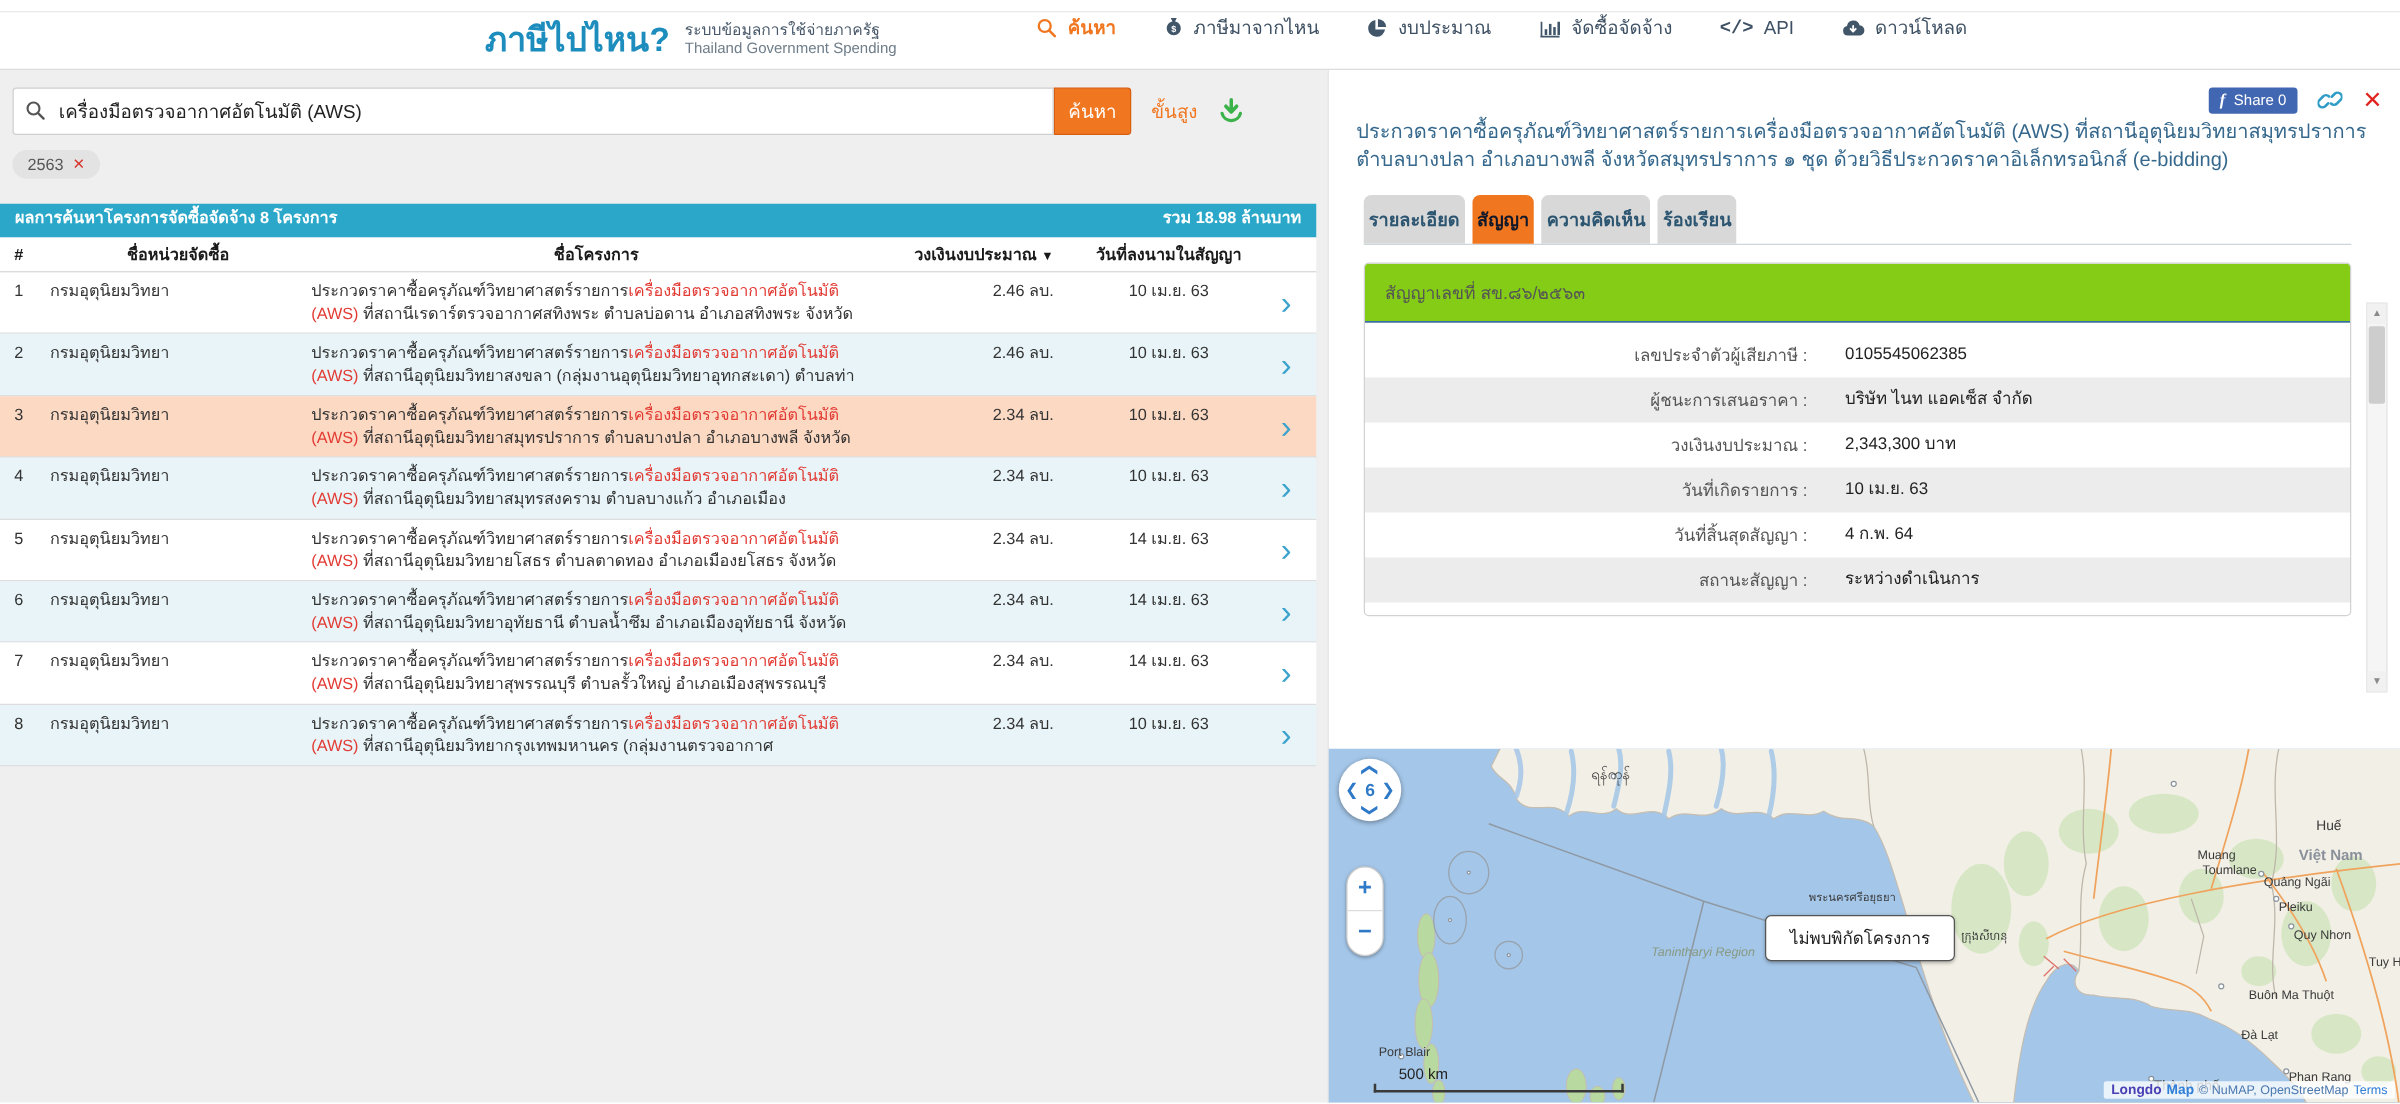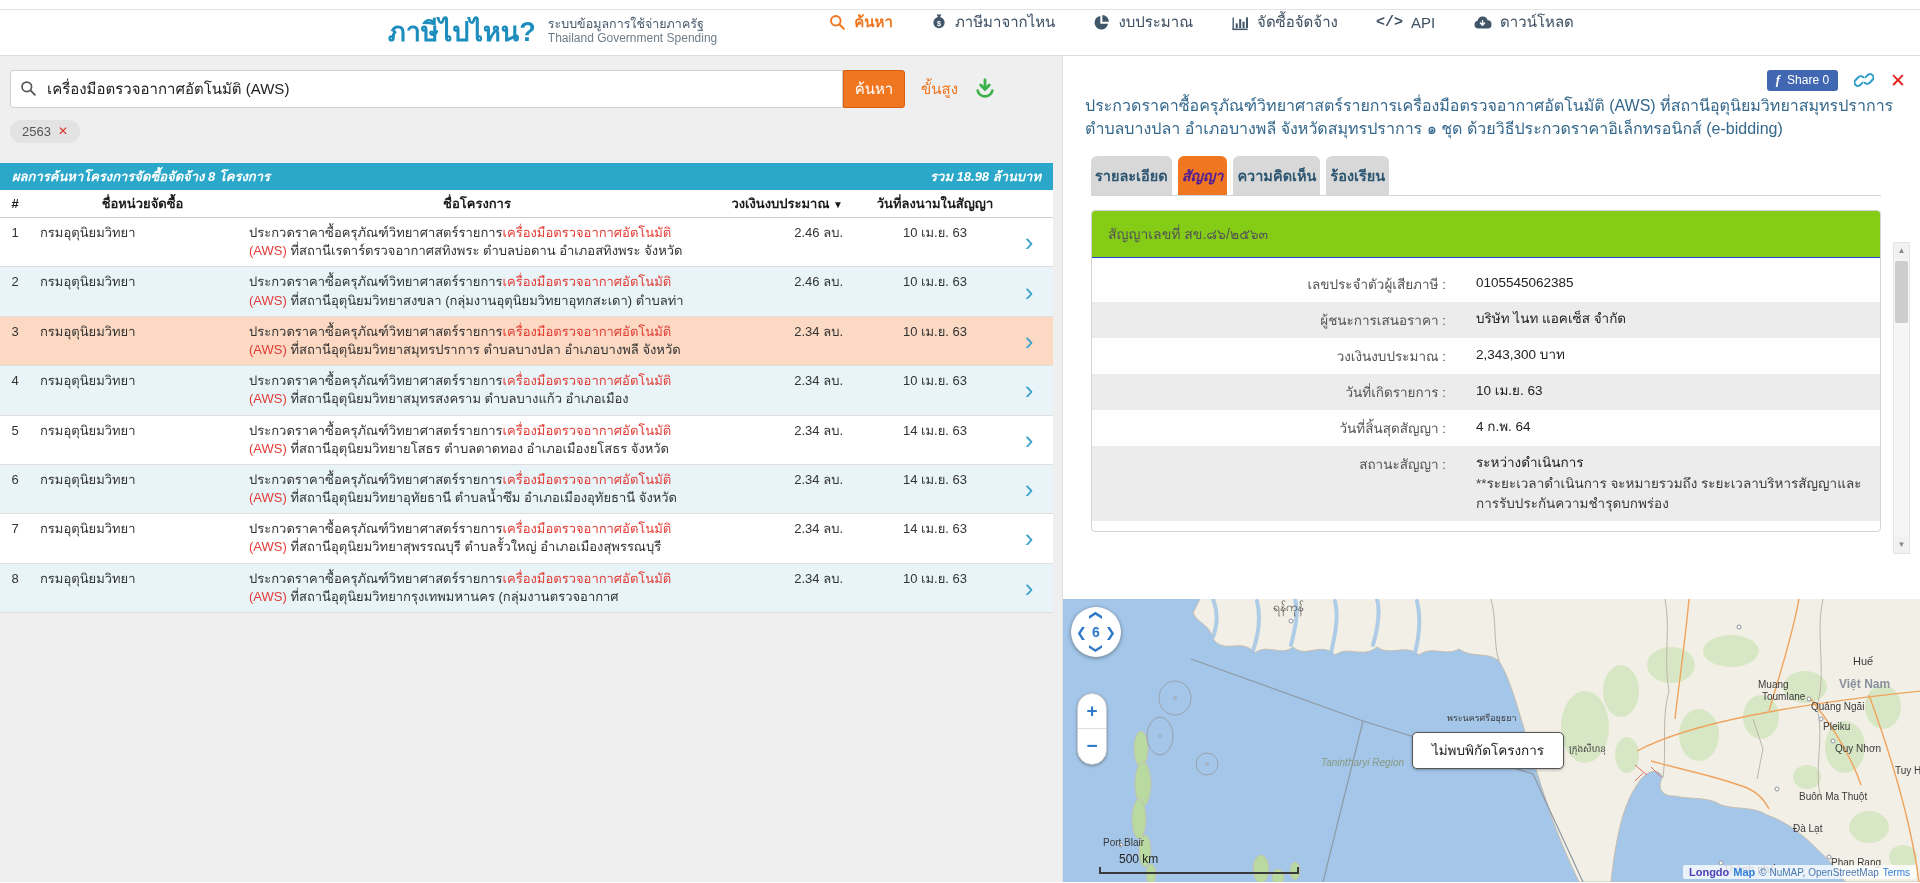--- a/index.html
+++ b/index.html
@@ -32,22 +32,22 @@
     padding:0 10px 0 36px; font-size:15px; color:#222; font-family:inherit; }
   .btn-search { height:38px; width:62px; background:#f0761f; border:1px solid #d95f10;
     border-radius:0 3px 3px 0; color:#fff; font-size:15px; cursor:pointer; font-family:inherit; }
   .adv { margin-left:16px; color:#f0761f; font-size:15px; text-decoration:none; cursor:pointer; }
   .dl-ic { margin-left:14px; cursor:pointer; display:flex; }
   .tag { display:inline-flex; align-items:flex-start; gap:7px; margin:12px 0 0 10px;
     background:#e3e3e3; border-radius:13px; padding:4px 12px; font-size:13px; color:#555; cursor:pointer; }
   .tag .x { color:#d9332b; font-weight:bold; font-size:12px; }
   
   .results-bar { margin-top:20px; height:27px; background:#2ba8c9; color:#fff;
-    display:flex; align-items:center; justify-content:space-between; padding:0 12px;
-    font-size:13px; font-weight:bold;font-style:italic; }
+    display:flex; justify-content:space-between; padding:0 12px;
+    font-size:13px; font-weight:bold; }
   .thead { display:flex; background:#fff; border-bottom:1px solid #cfcfcf;
     font-size:13px; font-weight:bold; color:#1a1a1a; height:28px; align-items:center; }
   .c-num { width:30px; text-align:center; flex:none; }
   .c-agy { width:215px; padding-left:10px; flex:none; }
   .c-prj { width:460px; padding-left:4px; flex:none; }
   .c-amt { width:160px; text-align:right; padding-right:22px; flex:none; }
   .c-dat { width:140px; text-align:center; flex:none; }
   .c-go  { width:48px; text-align:center; flex:none; }
   .thead .c-amt { cursor:pointer; }
   .sort { font-size:10px; }
@@ -66,21 +66,21 @@
   .share .f { font-family:"Liberation Serif","DejaVu Serif",serif; font-weight:bold;
     font-style:italic; font-size:13px; }
   .link-ic { cursor:pointer; display:flex; }
   .close { color:#e0231d; font-size:19px; font-weight:bold; cursor:pointer; line-height:1; }
   .dtitle { font-size:16px; font-weight:normal; color:#35688c; line-height:1.45;
     width:830px; margin-top:2px; }
   .tabs { display:flex; gap:6px; margin:16px 0 0 6px; width:790px;
     border-bottom:1px solid #ccd6db; align-items:flex-end; }
   .tab { background:#d8d8d8; color:#2b5570; font-size:14.5px; font-weight:bold;
     padding:8px 4px; border-radius:6px 6px 0 0; cursor:pointer; }
-  .tab.active { background:#f0761f; color:#4c1d95;font-style:italic; }
+  .tab.active { background:#f0761f; color:#0f172a; }
   .card { width:790px; margin:14px 0 0 6px; border:1px solid #d2d2d2; border-radius:4px;
     background:#fff; overflow:hidden; }
   .card-h { background:#84cc16; border-bottom:1px solid #1d4ed8; padding:12px 16px;
     font-size:14px; color:#555; }
   .fwrap { padding:8px 0 10px 0; }
   .frow { display:flex; font-size:13.5px; }
   .frow:nth-child(even) { background:#ececec; }
   .flab { width:368px; text-align:right; padding:7px 14px 7px 0; color:#555; flex:none; }
   .fval { flex:1; padding:7px 16px 7px 16px; color:#222; line-height:1.5; }
   .note { color:#3d3d3d; }
@@ -354,21 +354,20 @@
             <div class="fval">10 เม.ย. 63</div>
           </div>
           <div class="frow">
             <div class="flab">วันที่สิ้นสุดสัญญา :</div>
             <div class="fval">4 ก.พ. 64</div>
           </div>
           <div class="frow">
             <div class="flab">สถานะสัญญา :</div>
             <div class="fval">
               <div>ระหว่างดำเนินการ</div>
-              <div class="note">**ระยะเวลาดำเนินการ จะหมายรวมถึง ระยะเวลาบริหารสัญญาและการรับประกันความชำรุดบกพร่อง</div>
             </div>
           </div>
         </div>
       </div>
     </div>
 
     <div class="vscroll">
       <div class="varr">▲</div>
       <div class="vtrack">
         <div class="vthumb"></div>
@@ -451,21 +450,21 @@
             <circle cx="714" cy="190" r="2"></circle>
           <circle cx="766" cy="258" r="2"></circle>
             <circle cx="658" cy="264" r="2"></circle>
             <circle cx="58" cy="246" r="2"></circle>
           <circle cx="112" cy="99" r="1.2"></circle>
             <circle cx="97" cy="137" r="1.2"></circle>
             <circle cx="144" cy="165" r="1.2"></circle>
         </g>
       </svg>
 
-      <span class="mlabel" style="left:210px;top:0;font-size:12px">ရန်ကုန်</span>
+      <span class="mlabel" style="left:210px;top:12px;font-size:12px">ရန်ကုန်</span>
       <span class="mlabel" style="left:790px;top:56px;font-size:11px">Huế</span>
       <span class="mlabel country" style="left:776px;top:78px">Việt Nam</span>
       <span class="mlabel" style="left:695px;top:80px">Muang</span>
       <span class="mlabel" style="left:699px;top:92px">Toumlane</span>
       <span class="mlabel" style="left:748px;top:102px">Quảng Ngãi</span>
       <span class="mlabel" style="left:760px;top:122px">Pleiku</span>
       <span class="mlabel" style="left:772px;top:144px">Quy Nhơn</span>
       <span class="mlabel" style="left:832px;top:166px">Tuy H</span>
       <span class="mlabel" style="left:736px;top:192px">Buôn Ma Thuột</span>
       <span class="mlabel" style="left:730px;top:224px">Đà Lạt</span>

